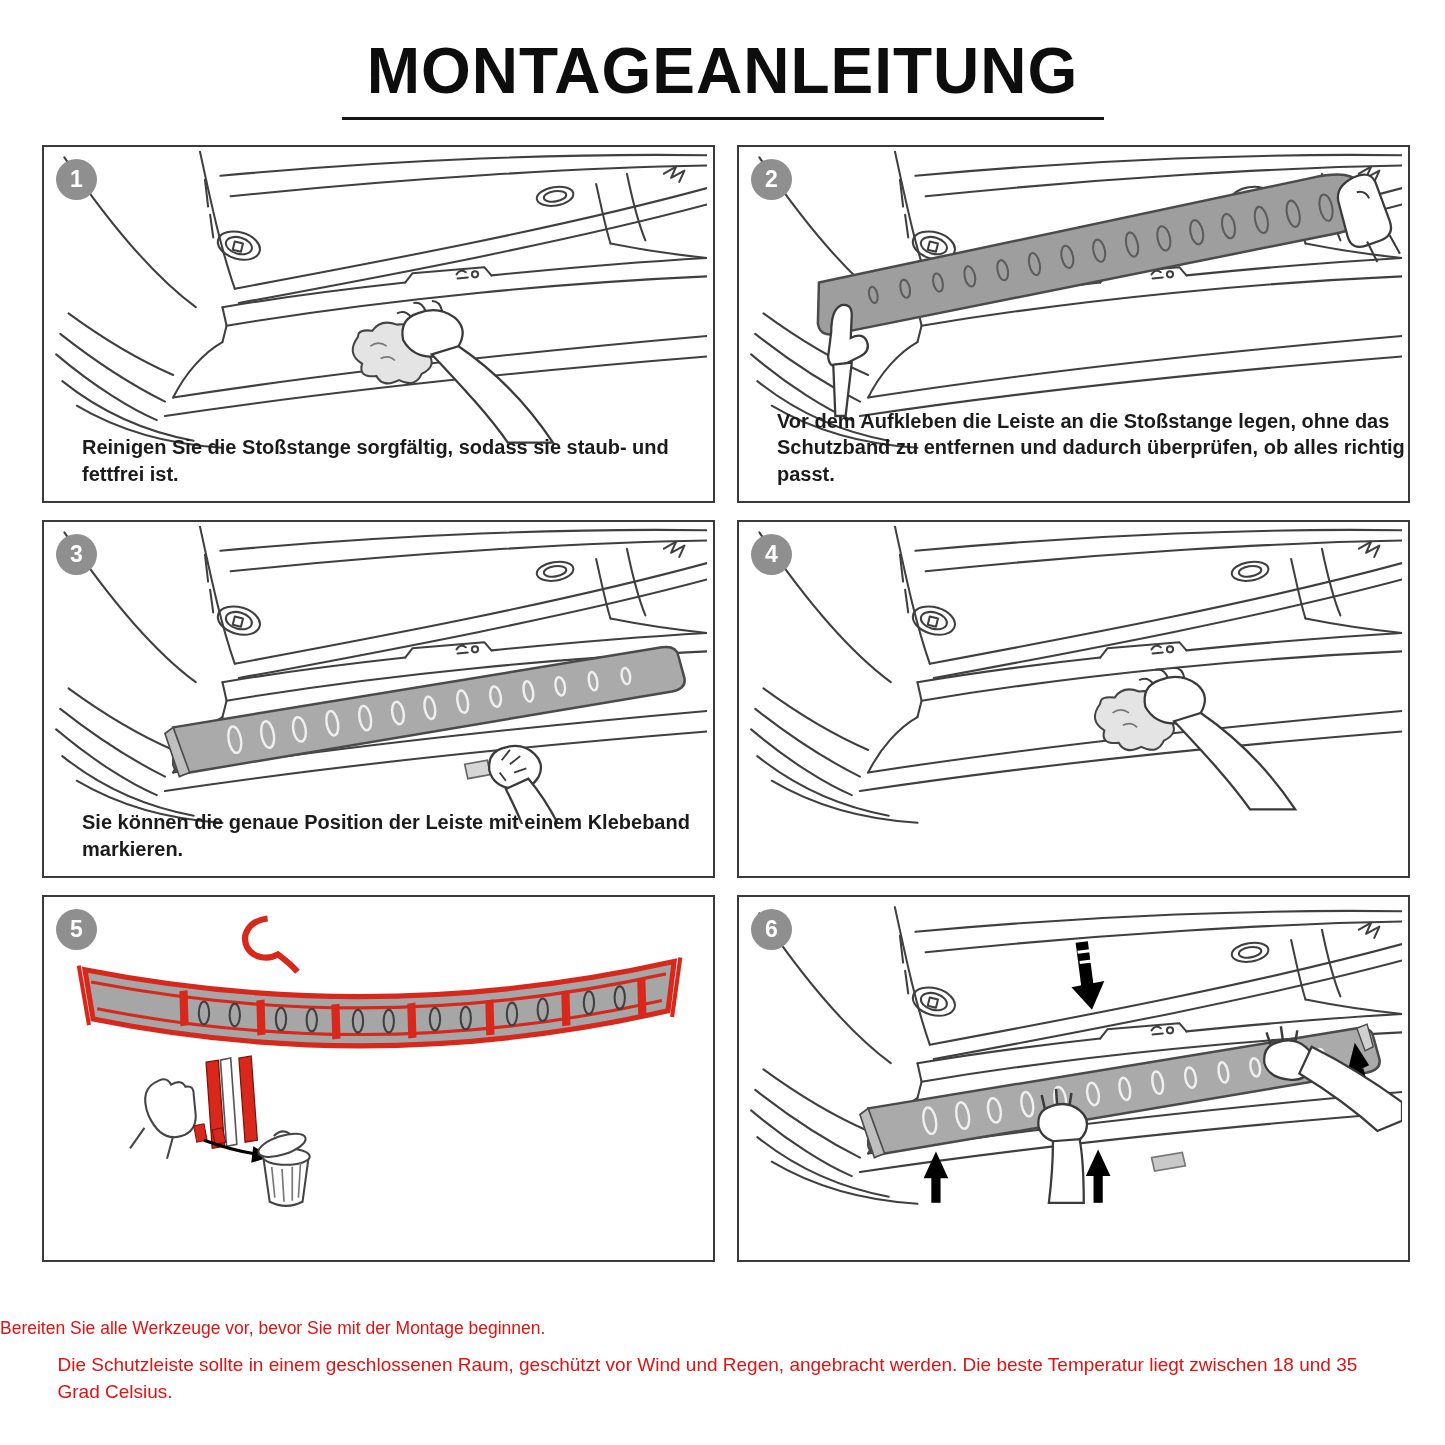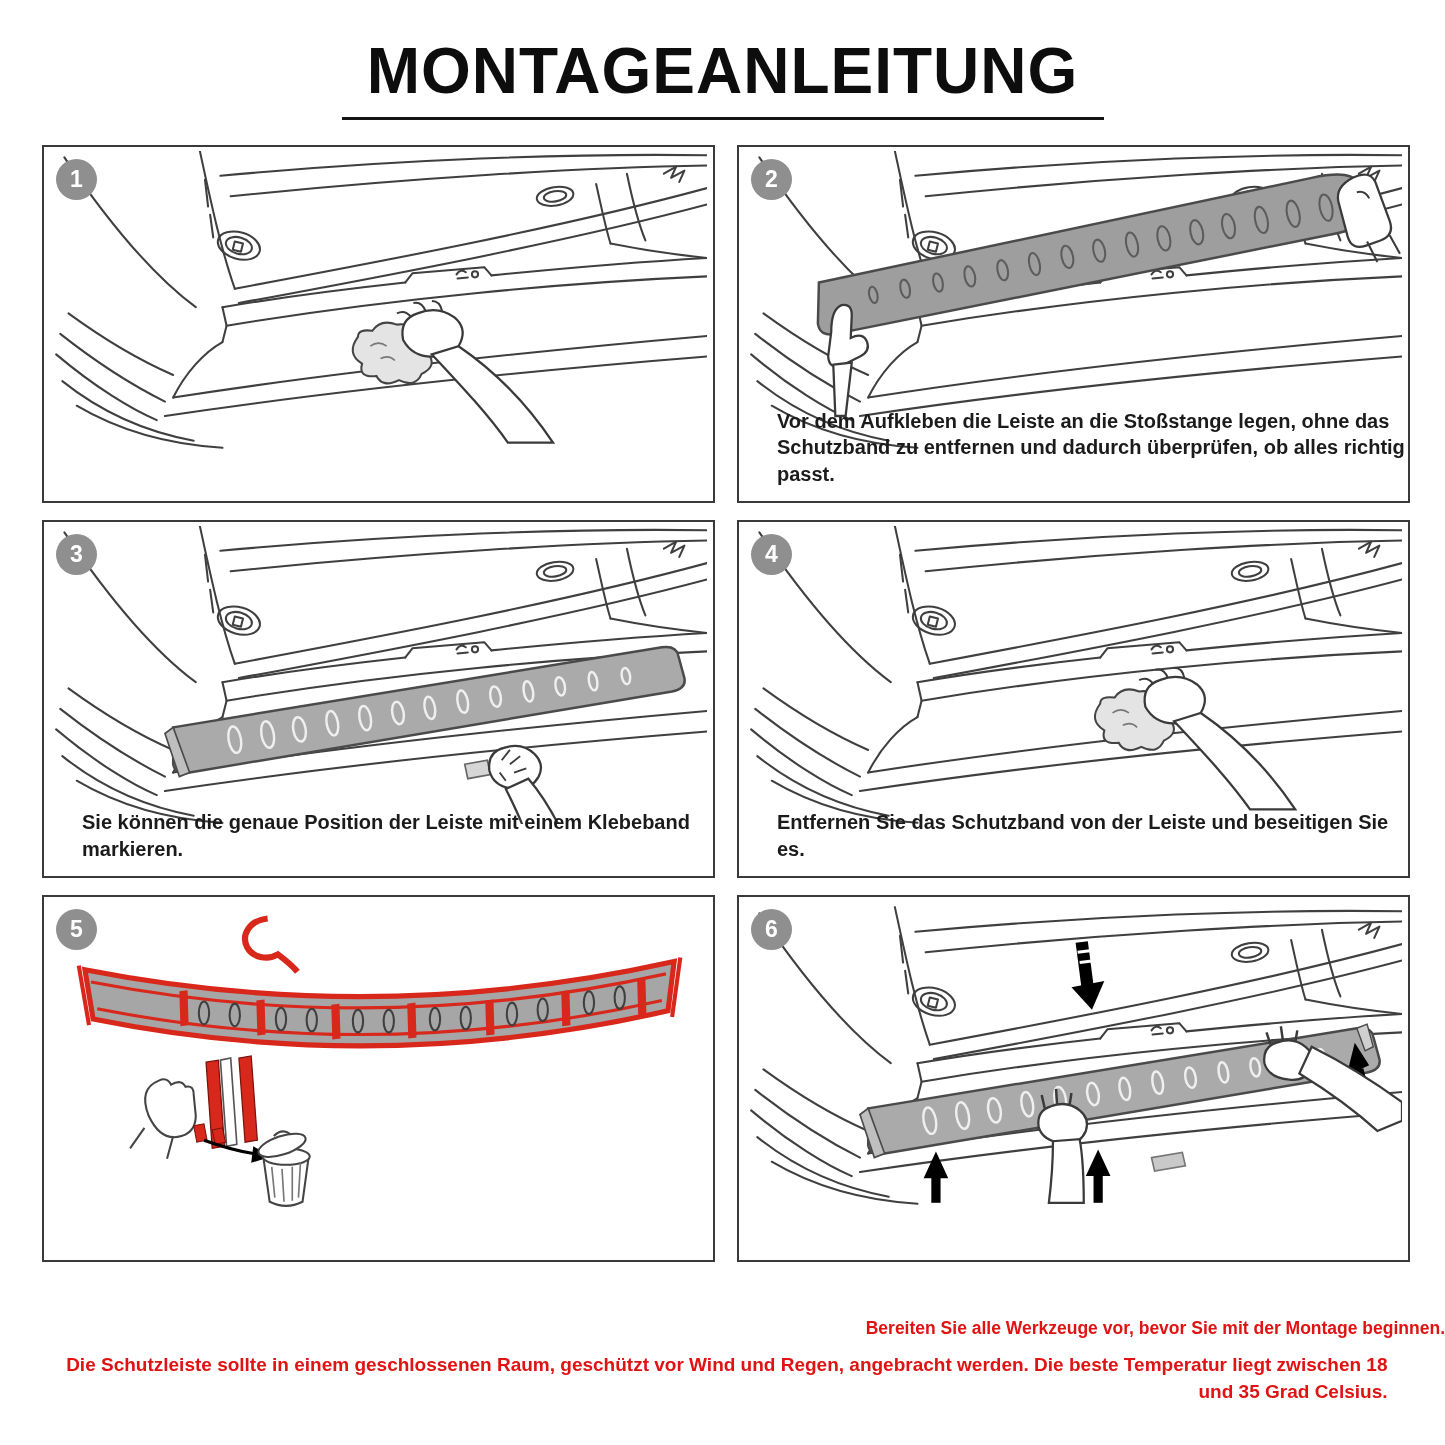--- a/index.html
+++ b/index.html
@@ -35,21 +35,21 @@
   }
   .illus { position:absolute; left:6px; top:4px; right:6px; height:298px; }
   #p5 .illus, #p6 .illus { height:310px; }
   .illus svg { width:100%; height:100%; display:block; }
   .caption {
     position:absolute; left:38px; right:2px; bottom:14px; margin:0;
     font-size:20px; line-height:1.32; font-weight:bold; color:#1b1b1b;
   }
   .footer {
     position:absolute; top:1318px; left:0; width:100%;
-    text-align:right; color:#e01212; font-weight:bold;
+    text-align:left; color:#e01212; font-weight:normal;
   }
   .footer .note1 { font-size:17.5px; margin:0; }
   .footer .note2 { font-size:19px; margin:13px auto 0; max-width:1330px; line-height:1.4; }
   .lineart { stroke:#3f3f3f; stroke-width:2; fill:none; stroke-linecap:round; stroke-linejoin:round; }
 </style>
 </head>
 <body>
 
 <svg width="0" height="0" style="position:absolute" aria-hidden="true">
   <defs>
@@ -123,20 +123,21 @@
 <section class="panel" id="p1">
   <div class="badge">
       <span>1</span>
     </div>
   <div class="illus">
     <svg viewBox="0 0 640 290">
       <use href="#car"></use>
       <use href="#handcloth" transform="translate(0,-14)"></use>
     </svg>
   </div>
+  <p class="caption">Reinigen Sie die Stoßstange sorgfältig, sodass sie staub- und fettfrei ist.</p>
 </section>
 
 <section class="panel" id="p2">
   <div class="badge">
       <span>2</span>
     </div>
   <div class="illus">
     <svg viewBox="0 0 640 290">
       <use href="#car"></use>
       <g>
@@ -194,21 +195,20 @@
 <section class="panel" id="p4">
   <div class="badge">
       <span>4</span>
     </div>
   <div class="illus">
     <svg viewBox="0 0 640 290">
       <use href="#car"></use>
       <use href="#handcloth" transform="translate(46,-22)"></use>
     </svg>
   </div>
-  <p class="caption">Entfernen Sie das Schutzband von der Leiste und beseitigen Sie es.</p>
 </section>
 
 <section class="panel" id="p5">
   <div class="badge">
       <span>5</span>
     </div>
   <div class="illus">
     <svg viewBox="0 0 640 300">
       <g>
         <path d="M 212,16 C 194,18 186,32 192,44 C 197,54 212,57 222,51 C 230,57 236,62 241,68" fill="none" stroke="#d8271b" stroke-width="6"></path>

